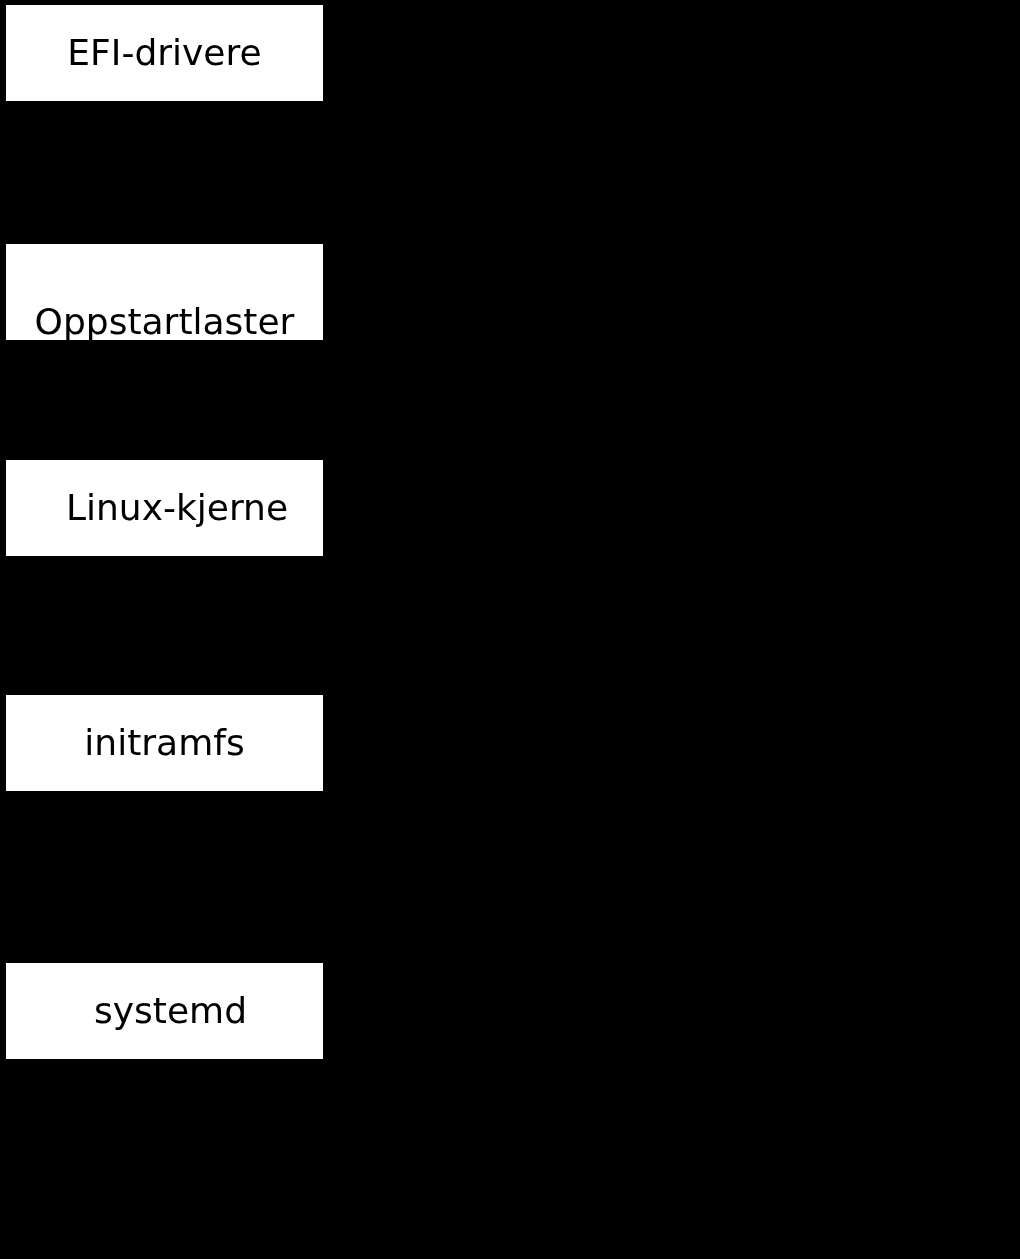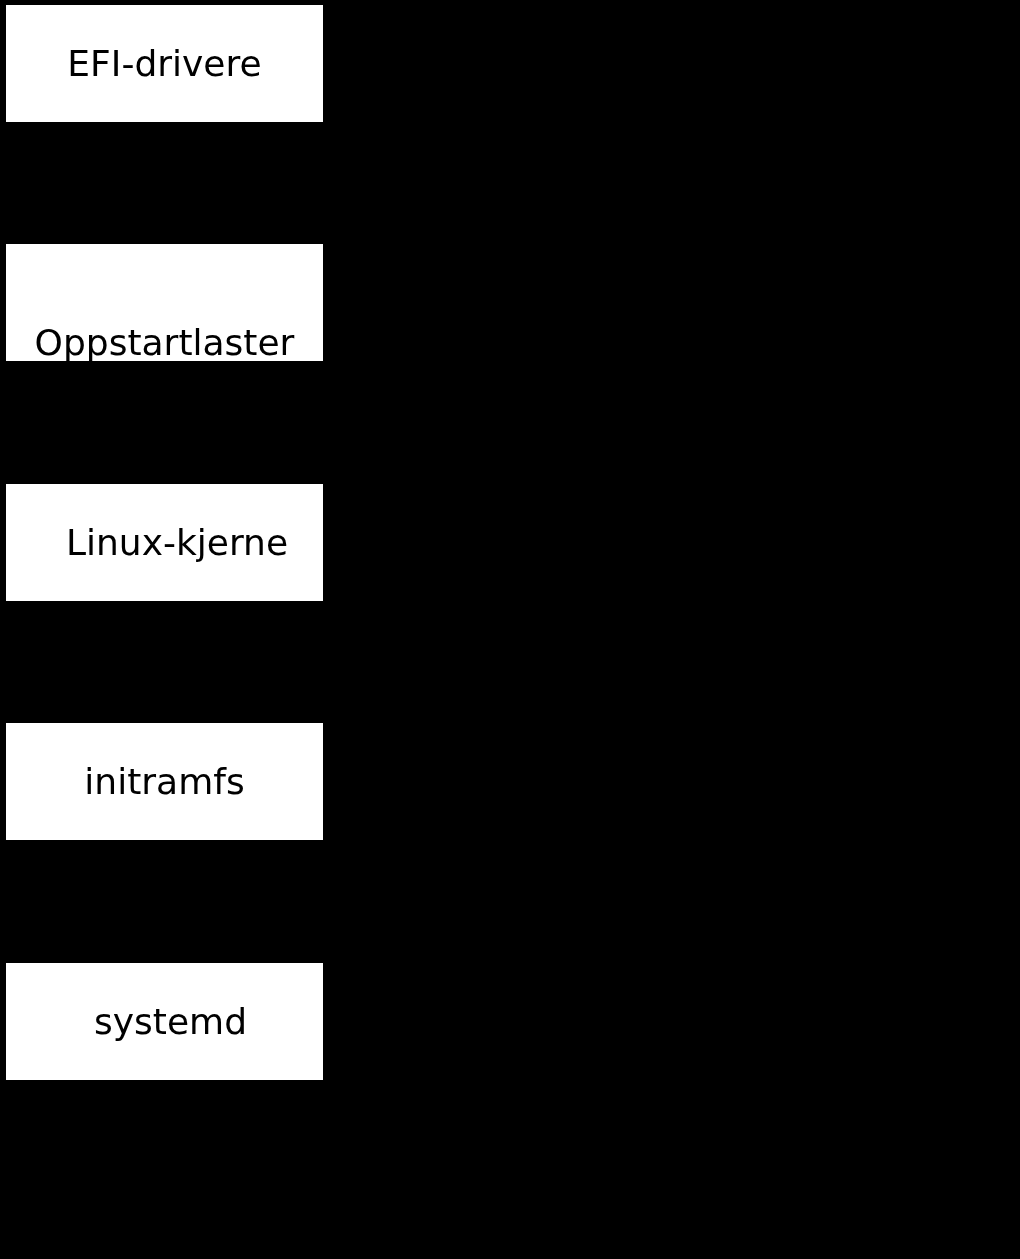--- a/index.html
+++ b/index.html
@@ -16,40 +16,40 @@
   #boot-diagram {
     position: relative;
     width: 1020px;
     height: 1259px;
     background: #000000;
   }
   .stage-box {
     position: absolute;
     left: 6px;
     width: 317px;
-    height: 117px;
+    height: 96px;
     background: #ffffff;
     display: flex;
     align-items: center;
     justify-content: center;
     box-sizing: border-box;
   }
   .stage-label {
     font-family: "DejaVu Sans", sans-serif;
     font-size: 36px;
     line-height: 1;
     color: #000000;
     letter-spacing: 0px;
     white-space: nowrap;
     text-align: center;
   }
   .stage-0 { top: 5px; }
   .stage-1 { top: 244px; align-items: flex-end; }
-  .stage-2 { top: 484px; padding-left: 25px; }
-  .stage-3 { top: 723px; }
+  .stage-2 { top: 460px; padding-left: 25px; }
+  .stage-3 { top: 695px; }
   .stage-4 { top: 963px; padding-left: 12px; }
 </style>
 </head>
 <body>
 
 <div id="boot-diagram">
 
   <div class="stage-box stage-0">
     <span class="stage-label">EFI-drivere</span>
   </div>

